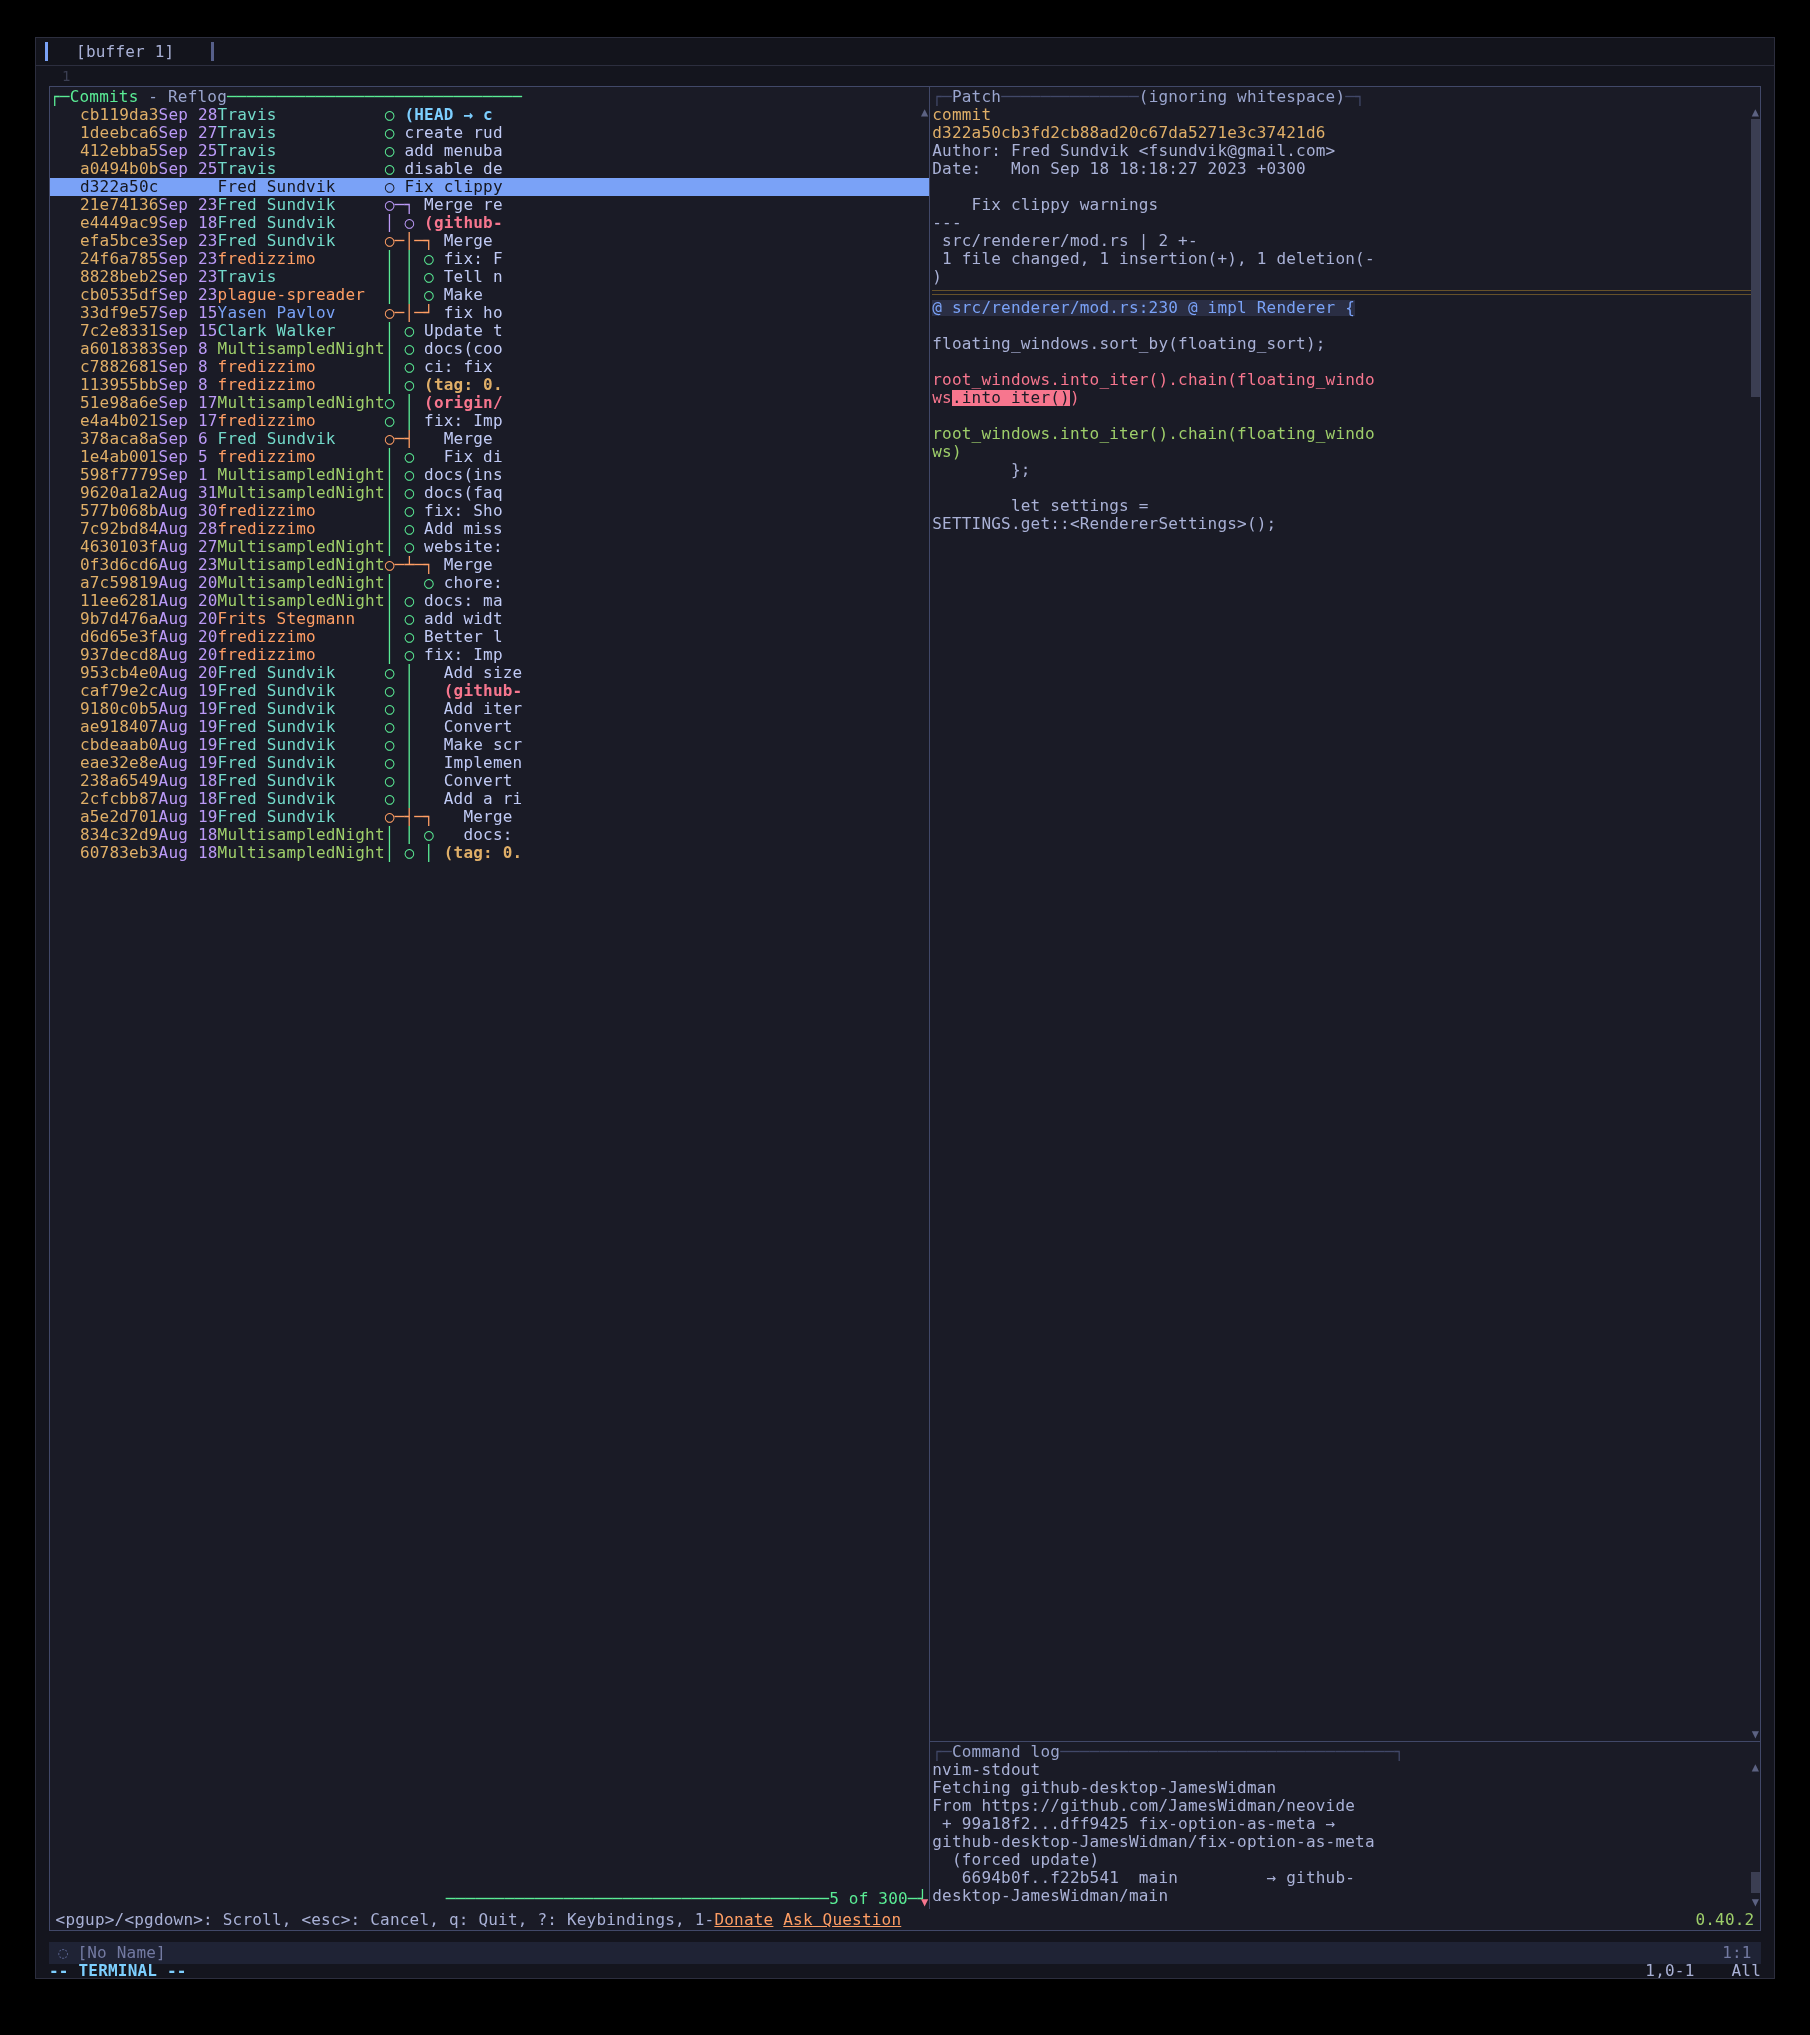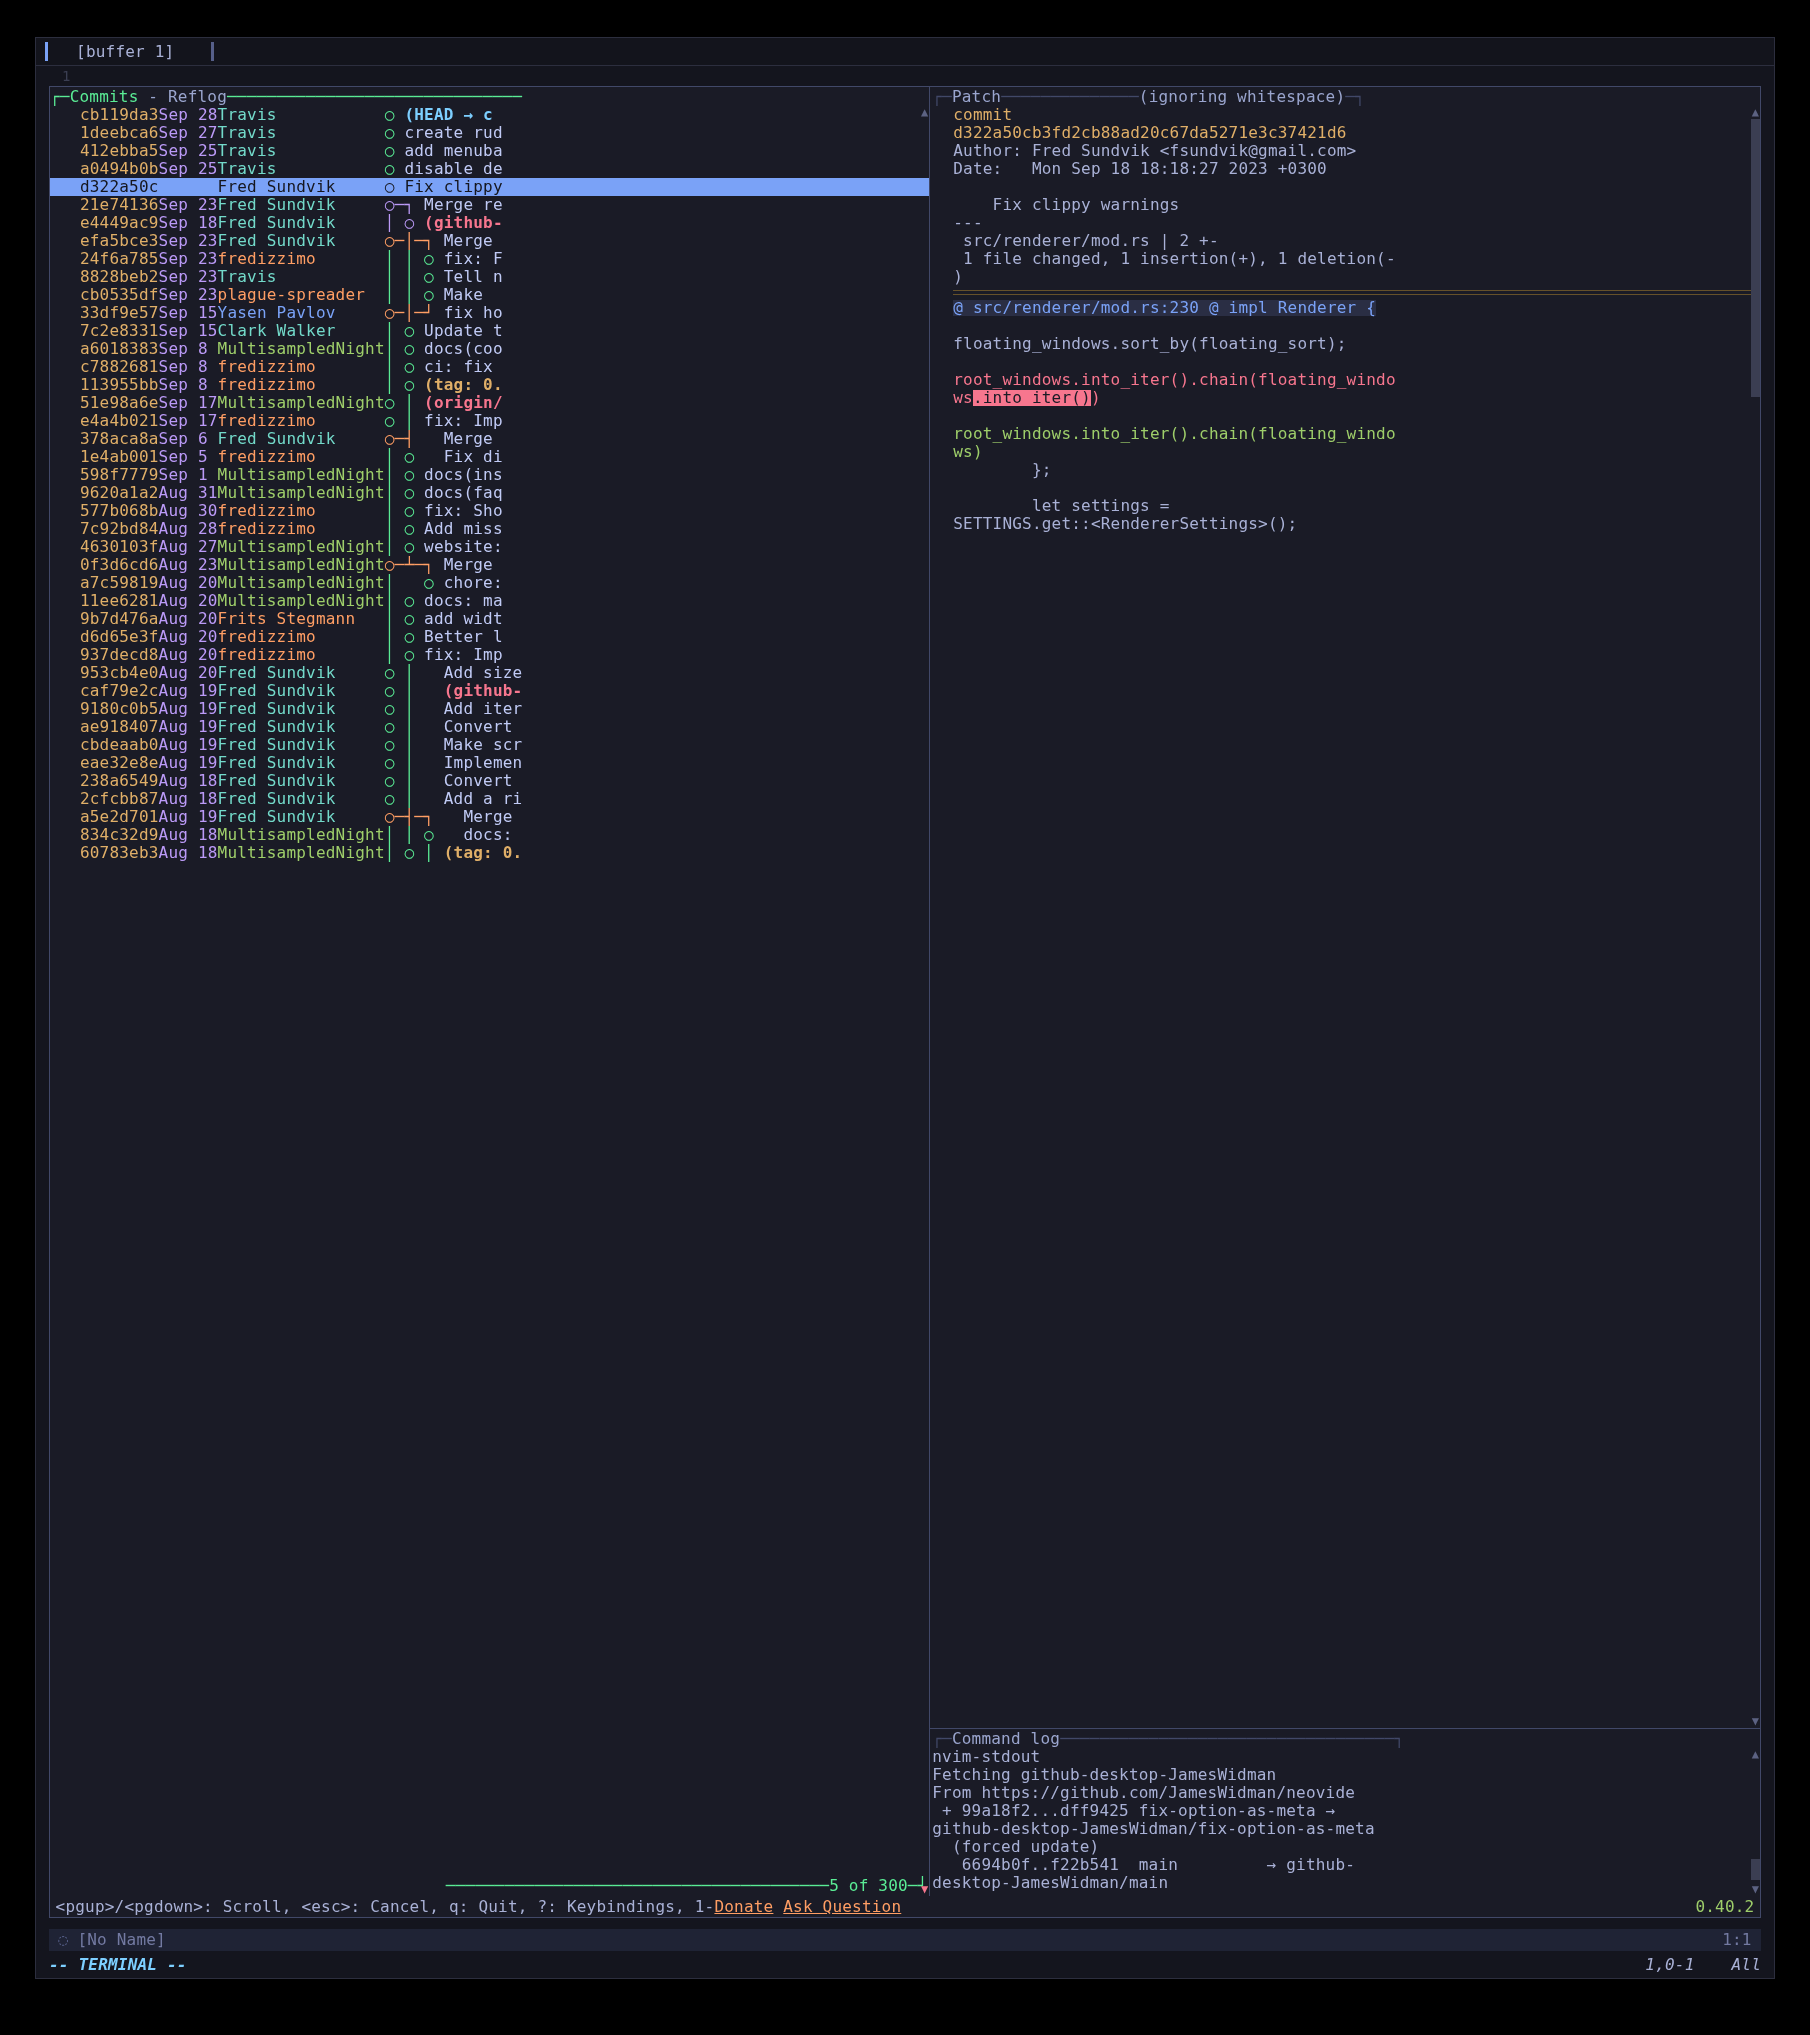--- a/index.html
+++ b/index.html
@@ -96,21 +96,21 @@
   .commit-row.sel .date,
   .commit-row.sel .author,
   .commit-row.sel .graph,
   .commit-row.sel .msg {color:var(--sel-fg);}
   .commits-footer{height:18.6px;color:var(--border-green);text-align:right;padding-right:1.9px;white-space:pre;}
 
   .patch-panel{flex:1.6;display:flex;flex-direction:column;border-bottom:0.9px solid var(--border);position:relative;}
   .patch-title-row{height:18.6px;display:flex;align-items:center;white-space:pre;color:#9aa5ce;padding-left:1.9px;}
   .patch-title-row .dash{color:var(--border);}
   .patch-title-row .lbl{color:#9aa5ce;}
-  .patch-body{flex:1;padding:0 5.6px 0 1.9px;overflow:hidden;position:relative;margin-left:21px;}
+  .patch-body{flex:1;padding:0 5.6px 0 1.9px;overflow:hidden;position:relative;}
   .pline{height:18px;display:flex;align-items:center;white-space:pre;overflow:hidden;}
   .p-yellow{color:var(--yellow);}
   .p-mod{color:var(--yellow);}
   .p-hunk{color:#7aa2f7;background:#2a2e44;}
   .p-del{color:var(--red);}
   .p-del-hl{color:#1a1b26;background:var(--red);}
   .p-add{color:var(--green);}
   .hr-yellow{height:0.9px;background:#66512a;margin:3.7px 0 3.7px 0;}
 
   .scrollbar{position:absolute;right:0;top:18.6px;bottom:0;width:9.3px;}
@@ -128,21 +128,21 @@
   .helpbar .link{color:var(--orange);text-decoration:underline;}
   .helpbar .ver{color:var(--green);margin-left:auto;}
 
   .statusline{
     height:22px;background:#1f2335;display:flex;align-items:center;padding:0 9.3px;color:#737aa2;
     margin:5.6px 13px 0 13px;
   }
   .statusline .icon{color:#565f89;margin-right:9.3px;}
   .statusline .pos{margin-left:auto;color:#737aa2;}
   .modeline{
-    height:27px;display:flex;align-items:center;padding:0 13px;color:#7dcfff;font-weight:bold;font-style:italic;
+    height:14px;display:flex;align-items:center;padding:0 13px;color:#7dcfff;font-weight:bold;
   }
   .modeline .mode{color:#7dcfff;}
   .modeline .curs{margin-left:auto;color:#a9b1d6;font-weight:normal;}
   .modeline .all{margin-left:37px;color:#a9b1d6;font-weight:normal;}
 </style>
 </head>
 <body>
 
 <div class="frame">
 

